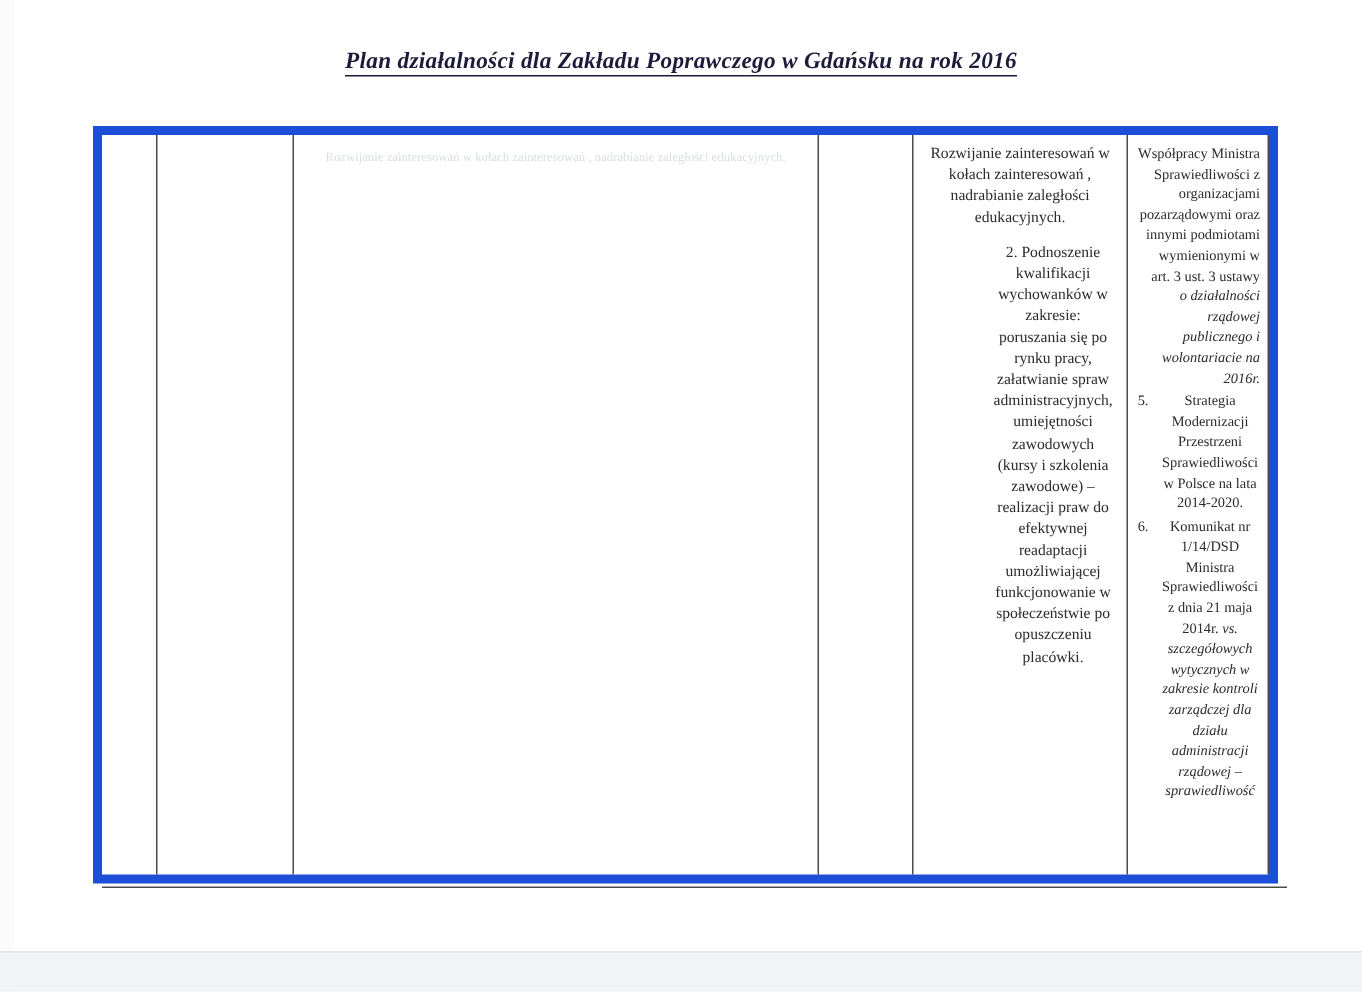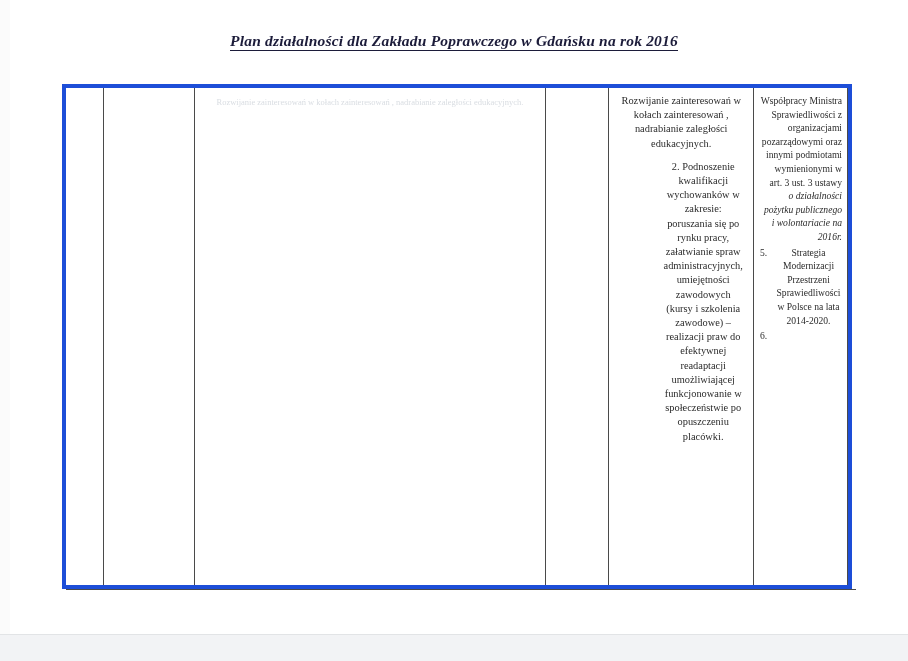--- a/index.html
+++ b/index.html
@@ -53,21 +53,21 @@
     border-bottom: 1.3px solid #1c1c3a;
     padding-bottom: 1px;
   }
 
   .table {
     position: absolute;
     left: 62px;
     top: 84px;
     width: 790px;
     height: 505px;
-    border: 4px solid #1d4ed8;
+    border: 6px solid #1d4ed8;
     box-sizing: border-box;
     display: flex;
   }
   .col {
     border-right: 1px solid #4a4a4a;
     box-sizing: border-box;
     position: relative;
     height: 100%;
   }
   .col:last-child { border-right: none; }
@@ -169,28 +169,32 @@
     <div class="col c5">
       <div class="cell-text">
         <p>Rozwijanie zainteresowań w kołach zainteresowań , nadrabianie zaległości edukacyjnych.</p>
         <p class="tight">2. Podnoszenie kwalifikacji wychowanków w zakresie: poruszania się po rynku pracy, załatwianie spraw administracyjnych, umiejętności zawodowych (kursy i szkolenia zawodowe) – realizacji praw do efektywnej readaptacji umożliwiającej funkcjonowanie w społeczeństwie po opuszczeniu placówki.</p>
       </div>
     </div>
 
     <div class="col c6">
       <div class="col6-body">
         <p class="col6-lead">Współpracy Ministra Sprawiedliwości z organizacjami pozarządowymi oraz innymi podmiotami wymienionymi w art. 3 ust. 3 ustawy</p>
-        <p class="col6-lead ital">o działalności pożytku publicznego i wolontariacie na 2016r.</p>
+        <p class="col6-lead ital">o działalności rządowej publicznego i wolontariacie na 2016r.</p>
         <ul class="col6-list">
           <li>
             <span class="col6-num">5.</span>
             <span class="col6-itemtext">Strategia Modernizacji Przestrzeni Sprawiedliwości w Polsce na lata 2014-2020.</span>
           </li>
           <li>
             <span class="col6-num">6.</span>
+            <span class="col6-itemtext">
+              <span>Komunikat nr 1/14/DSD Ministra Sprawiedliwości z dnia 21 maja 2014r.</span>
+              <span class="ital">vs. szczegółowych wytycznych w zakresie kontroli zarządczej dla działu administracji rządowej – sprawiedliwość</span>
+            </span>
           </li>
         </ul>
       </div>
     </div>
 
     <div class="row-splitter"></div>
   </div>
 
   <div class="scan-edge-bottom"></div>
 </div>

